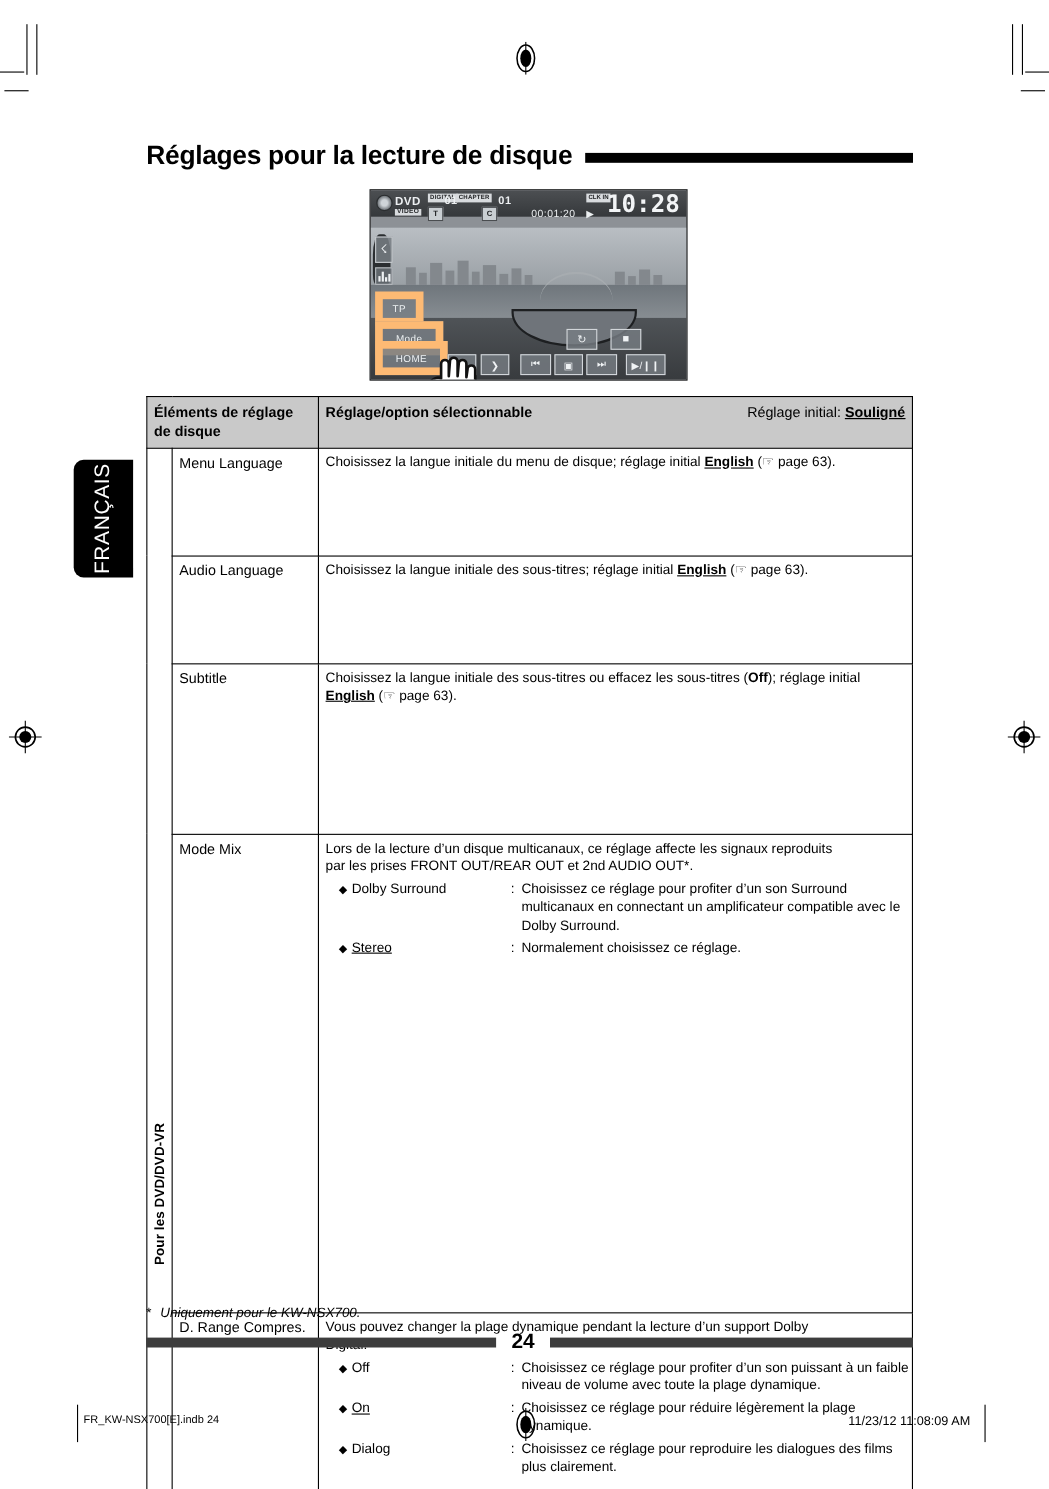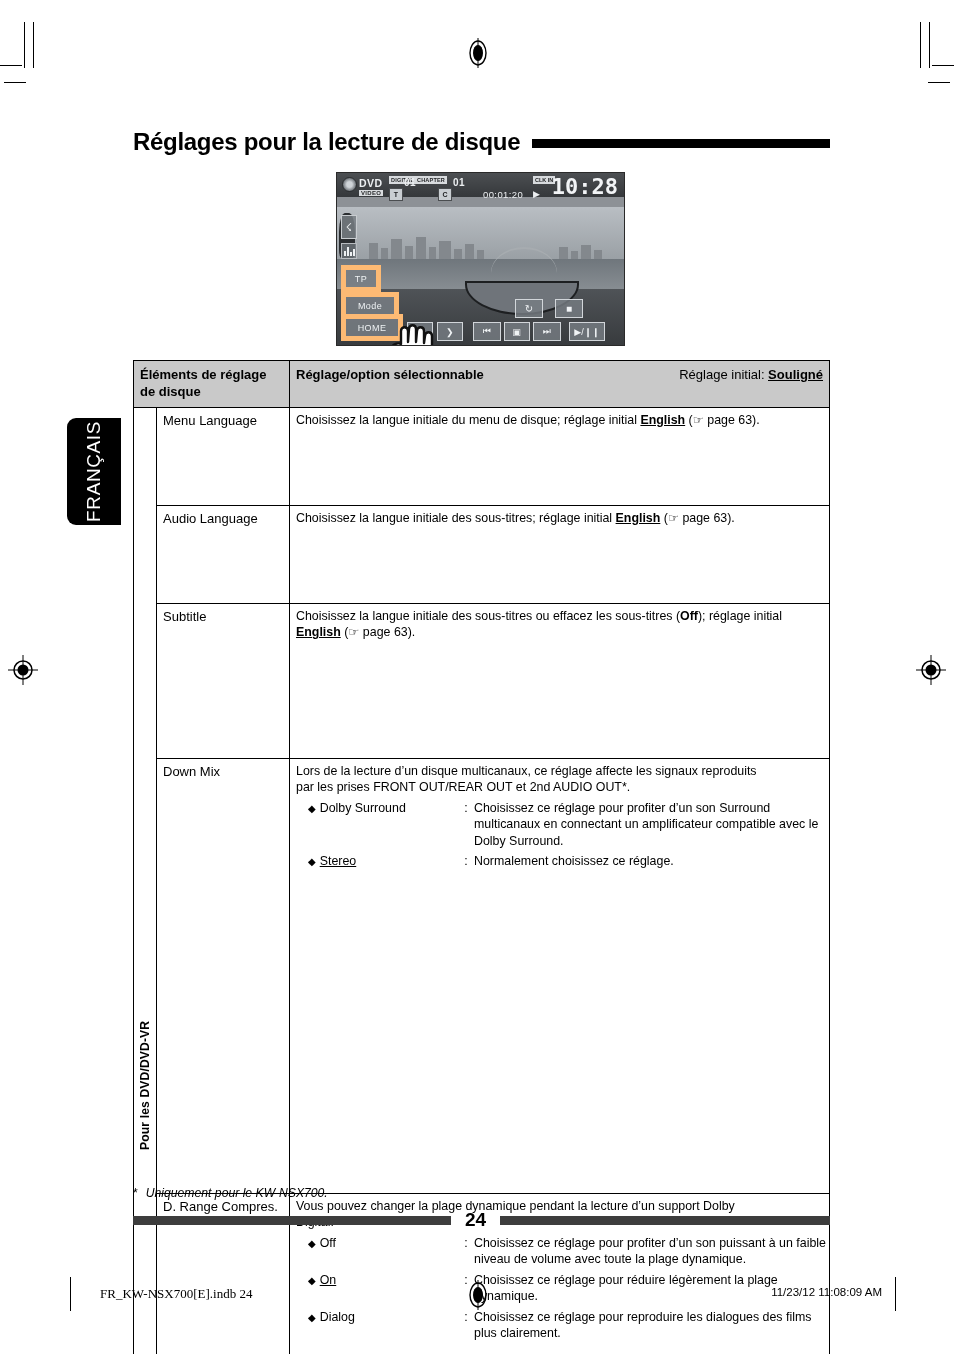--- a/index.html
+++ b/index.html
@@ -127,21 +127,21 @@
   .bldg { position:absolute; bottom:0; background:#83888d; }
   .bridge { position:absolute; left:128px; top:18px; width:66px; height:24px;
          border-top:2px solid #a7acb0; border-radius:50% 50% 0 0 / 100% 100% 0 0; }
   .tree { position:absolute; left:2px; top:6px; width:16px; height:46px; background:#2b2e31; border-radius:40% 40% 20% 20%; }
   .boat { position:absolute; left:128px; top:74px; width:110px; height:30px;
          border:2px solid #1d1f21; border-radius: 0 0 50% 50% / 0 0 90% 90%;
          background:#6f747a; }
   
   .sbtn {
     position:absolute; background: rgba(120,126,132,0.85);
-    border:5px solid #fdba74; color:#eef1f3; font-size:9px;
+    border:7px solid #fdba74; color:#eef1f3; font-size:9px;
     display:flex; align-items:center; justify-content:center;
     letter-spacing:0.4px;
   }
   .bt-icon { position:absolute; left:4px; top:8px; width:14px; height:22px;
     background: rgba(120,126,132,0.85); border:1px solid #c8ccd0;
     color:#eef1f3; font-size:11px; text-align:center; line-height:22px; }
   .eq-icon { position:absolute; left:4px; top:36px; width:14px; height:14px;
     background: rgba(110,116,122,0.8); border:1px solid #b8bcc0; }
   .eq-icon i { position:absolute; bottom:2px; width:2px; background:#eef1f3; display:block; }
   
@@ -247,22 +247,22 @@
     font-size: 19px;
     font-weight: bold;
     padding: 0 14px;
     line-height: 1;
     position: relative;
     top: -1px;
   }
 
   
   #slug-left {
-    position: absolute; left: 100px; top: 1286px;
-    font-size: 13px; font-family: Liberation Serif, serif;
+    position: absolute; left: 76px; top: 1286px;
+    font-size: 10px; font-family: Liberation Sans, sans-serif;
   }
   #slug-right {
     position: absolute; right: 72px; top: 1286px;
     font-size: 11.5px; font-family: "Liberation Sans", sans-serif;
   }
   #slug-rule-l { position:absolute; left:70px; top:1277px; width:1px; height:34px; background:#000; }
   #slug-rule-r { position:absolute; right:58px; top:1277px; width:1px; height:34px; background:#000; }
 </style>
 </head>
 <body>
@@ -421,21 +421,21 @@
     </tr>
 
     <tr>
       <td class="item-cell">Subtitle</td>
       <td>
         Choisissez la langue initiale des sous-titres ou effacez les sous-titres (<b>Off</b>); réglage initial <b><u>English</u></b> (☞ page 63).
       </td>
     </tr>
 
     <tr>
-      <td class="item-cell">Down Mix</td>
+      <td class="item-cell">Mode Mix</td>
       <td>
         <div>Lors de la lecture d’un disque multicanaux, ce réglage affecte les signaux reproduits</div>
         <div>par les prises FRONT OUT/REAR OUT et 2nd AUDIO OUT*.</div>
         <table class="opt-table">
           <tbody>
               <tr>
             <td class="opt-name"><span class="diamond">◆</span><span>Dolby Surround</span></td>
             <td class="opt-colon">:</td>
             <td class="opt-desc">Choisissez ce réglage pour profiter d’un son Surround multicanaux en connectant un amplificateur compatible avec le Dolby Surround.</td>
           </tr>

